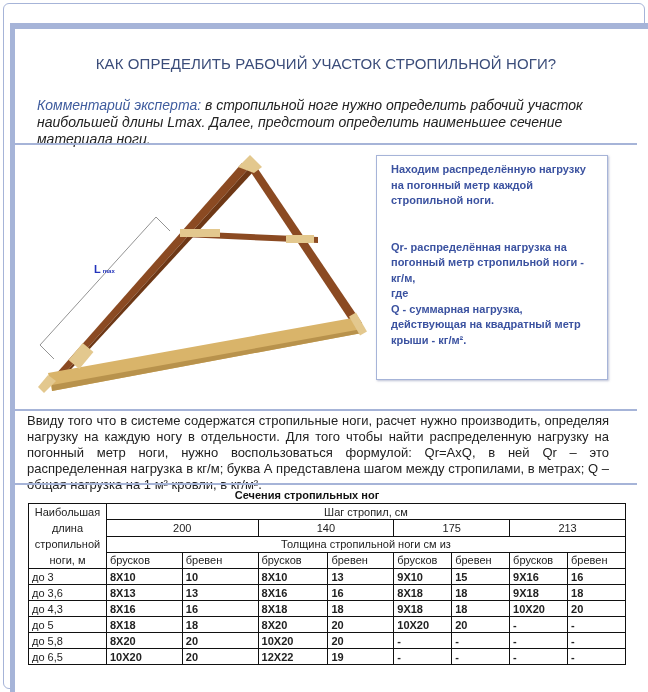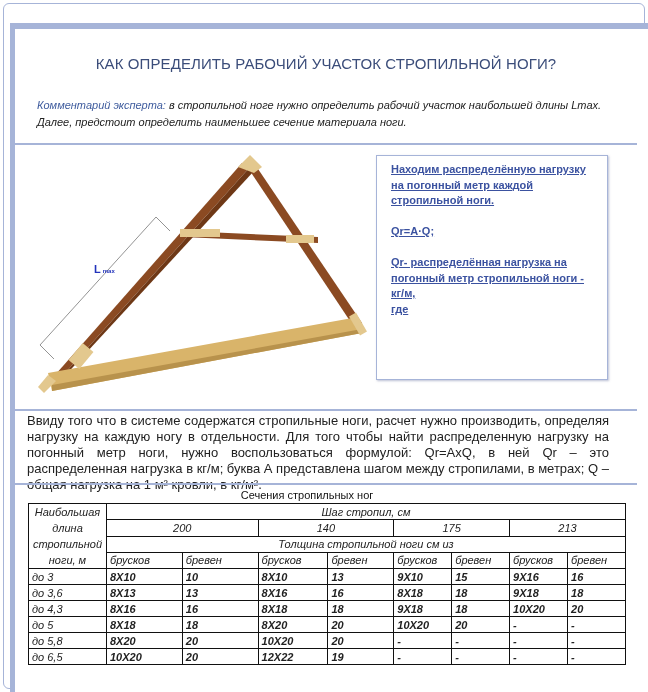--- a/index.html
+++ b/index.html
@@ -18,41 +18,41 @@
   }
   .section-divider {
     position: absolute; left: 0; width: 622px; height: 2px; background: #a6b4d8;
   }
   .title {
     position: absolute; left: 0; top: 26px; width: 622px; text-align: center;
     color: #3b4d7a; font-size: 15px; letter-spacing: 0.1px;
   }
   .expert {
     position: absolute; left: 22px; top: 68px; width: 580px;
-    font-style: italic; font-size: 11px; line-height: 17px; color: #222;
+    font-style: italic; font-size: 14px; line-height: 17px; color: #222;
   }
   .expert .label { color: #3f5c9e; }
   .illustration { position: absolute; left: 13px; top: 125px; width: 355px; height: 255px; }
   .formula-box {
     position: absolute; left: 371px; top: 135px; width: 232px; height: 225px;
     border: 1px solid #a6b4d8; background: #ffffff;
     box-shadow: 1px 1px 2px rgba(120,130,170,0.5);
     padding: 6px 8px 4px 14px; box-sizing: border-box;
     color: #3b52a0; font-size: 11px; line-height: 15.5px; font-weight: bold;
   }
-  .formula-box p { margin: 0; text-decoration: underline; }
+  .formula-box p { margin: 0; }
   .formula-box .gap { height: 15.5px; }
   .body-text {
     position: absolute; left: 22px; top: 392px; width: 582px;
     font-size: 13px; line-height: 16px; color: #222;
     text-align: justify;
   }
   .table-caption {
     position: absolute; left: 0; top: 466px; width: 584px; text-align: center;
-    font-weight: normal; font-size: 11px; color: #111;
+    font-weight: bold; font-size: 11px; color: #111;
   }
   table.sections {
     position: absolute; left: 23px; top: 480px; width: 598px;
     border-collapse: collapse; font-size: 11px; color: #222;
   }
   table.sections td {
     border: 1.5px solid #111; padding: 0 3px; height: 15px; line-height: 14px;
     white-space: nowrap;
   }
   .hcell { text-align: center; }
@@ -92,33 +92,33 @@
 
     <line x1="22" y1="200" x2="138" y2="72" stroke="#777" stroke-width="0.8"></line>
     <line x1="138" y1="72" x2="152" y2="86" stroke="#777" stroke-width="0.8"></line>
     <line x1="22" y1="200" x2="36" y2="214" stroke="#777" stroke-width="0.8"></line>
     <text x="76" y="128" fill="#2233bb" font-size="11" font-weight="bold" font-family="Liberation Sans, sans-serif"><tspan>L</tspan><tspan font-size="6" dx="2">max</tspan></text>
   </svg>
 
   <div class="formula-box" style="left:361px;top:126px;">
     <p>Находим распределённую  нагрузку на погонный метр каждой стропильной ноги.</p>
     <div class="gap"></div>
-    <p>Qr=A·Q;</p>
     <div class="gap"></div>
     <p>Qr- распределённая  нагрузка на погонный метр стропильной  ноги - кг/м,</p>
     <p>где</p>
+    <p>Q - суммарная  нагрузка, действующая на квадратный метр крыши  - кг/м².</p>
   </div>
 
   <div class="section-divider" style="top:380px;"></div>
   <div class="body-text" style="left:12px;top:384px;">Ввиду того что в системе содержатся стропильные ноги, расчет нужно производить, определяя нагрузку на каждую ногу в отдельности. Для того чтобы найти распределенную нагрузку на погонный метр ноги, нужно воспользоваться формулой: Qr=AxQ, в ней Qr – это распределенная нагрузка в кг/м; буква А представлена шагом между стропилами,  в метрах; Q – общая нагрузка на 1 м² кровли, в кг/м².</div>
   <div class="section-divider" style="top:454px;"></div>
 
   <div class="table-caption" style="top:460px;">Сечения стропильных ног</div>
 
-  <table class="sections" style="left:13px;top:474px;font-style:italic;">
+  <table class="sections" style="left:13px;top:474px;">
     <colgroup>
       <col style="width:78px">
         <col style="width:76px">
         <col style="width:76px">
         <col style="width:70px">
         <col style="width:66px">
         <col style="width:58px">
         <col style="width:58px">
         <col style="width:58px">
         <col style="width:58px">

